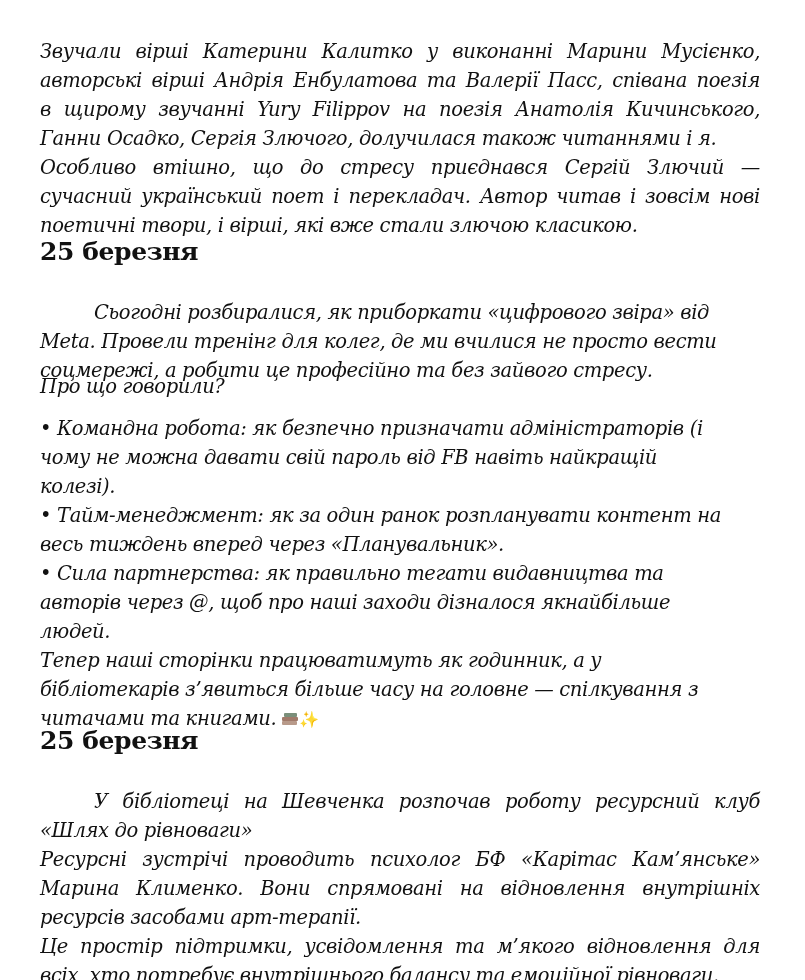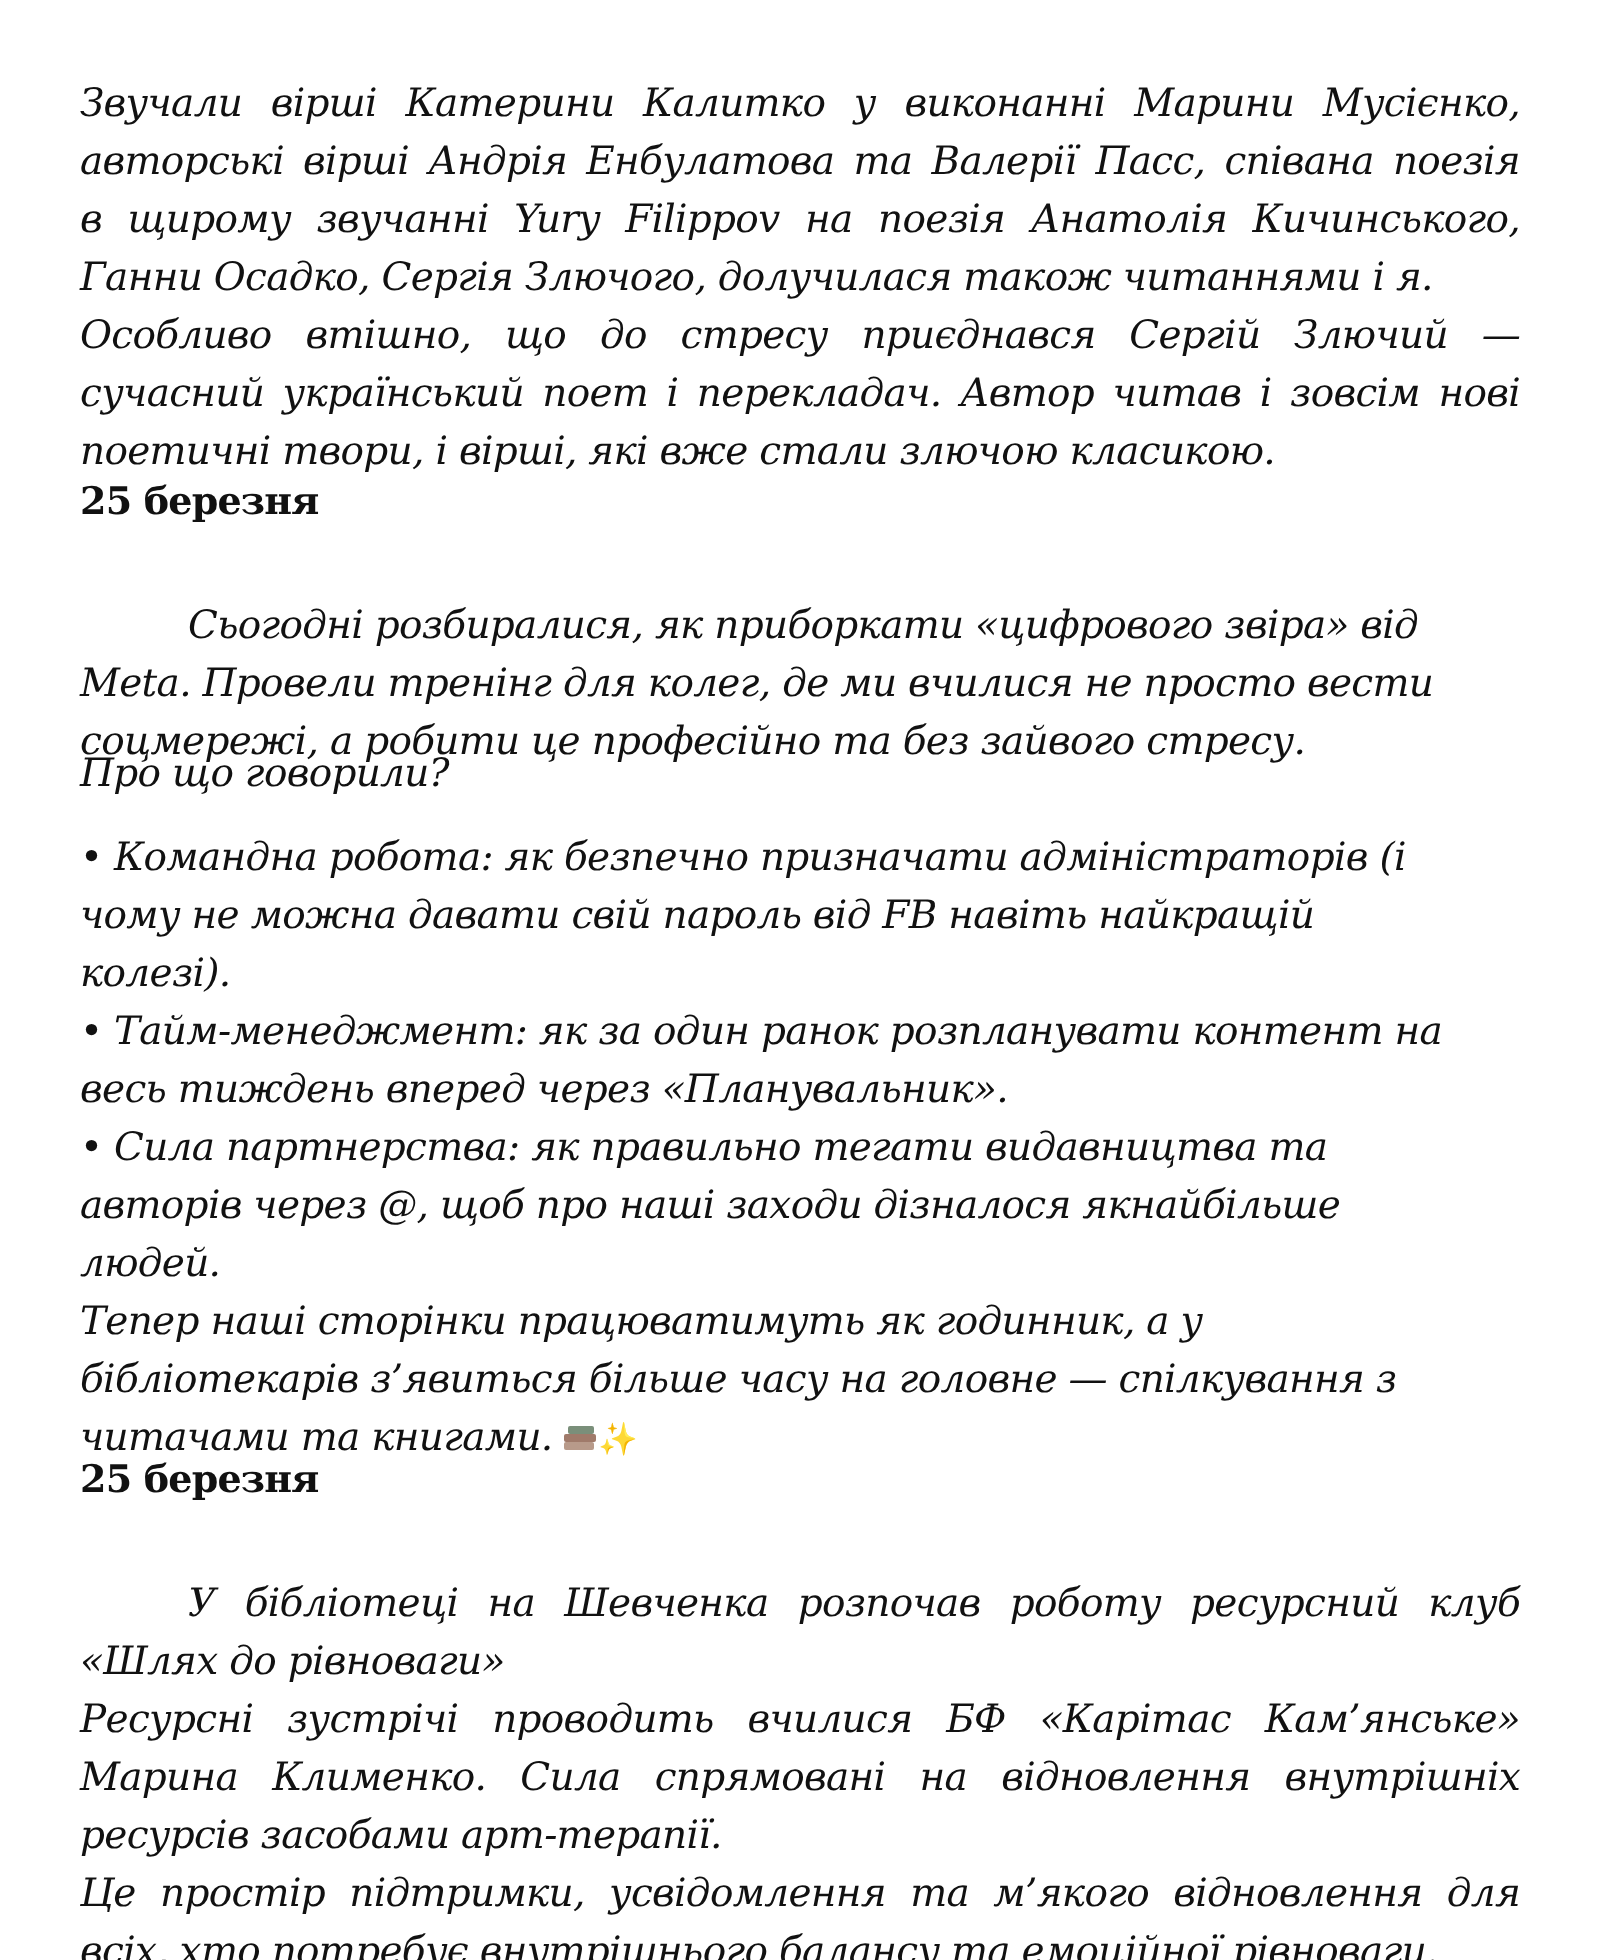--- a/index.html
+++ b/index.html
@@ -42,21 +42,21 @@
       width: 666px;
     }
     .line b {
       font-weight: normal;
     }
     .heading {
       position: absolute;
       left: 0;
       height: 29px;
       line-height: 29px;
-      font-size: 19px;
+      font-size: 25px;
       font-weight: bold;
       font-style: normal;
       white-space: nowrap;
       font-family: "DejaVu Serif", "Liberation Serif", serif;
       letter-spacing: -0.4px;
     }
     .books-icon {
       display: inline-block;
       width: 16px;
       height: 14px;
@@ -122,20 +122,20 @@
         <i style="top:4px;background:#a07a6a;"></i>
         <i style="top:8px;background:#b89a8a;width:15px;"></i>
       </span><span class="sparkles-icon">✨</span>
     </div>
   </div>
 
   <div>
     <div class="heading" style="top:726px">25 березня</div>
     <div class="line indent justify" style="top:755px">У бібліотеці на Шевченка розпочав роботу ресурсний клуб</div>
     <div class="line" style="top:784px">«Шлях до рівноваги»</div>
-    <div class="line justify" style="top:813px">Ресурсні зустрічі проводить вчилися БФ «Карітас Кам’янське»</div>
-    <div class="line justify" style="top:842px">Марина Клименко. Сила спрямовані на відновлення внутрішніх</div>
+    <div class="line justify" style="top:813px">Ресурсні зустрічі проводить психолог БФ «Карітас Кам’янське»</div>
+    <div class="line justify" style="top:842px">Марина Клименко. Вони спрямовані на відновлення внутрішніх</div>
     <div class="line" style="top:871px">ресурсів засобами арт-терапії.</div>
     <div class="line justify" style="top:900px">Це простір підтримки, усвідомлення та м’якого відновлення для</div>
     <div class="line" style="top:929px">всіх, хто потребує внутрішнього балансу та емоційної рівноваги.</div>
   </div>
 
 </div>
 
 </body></html>

